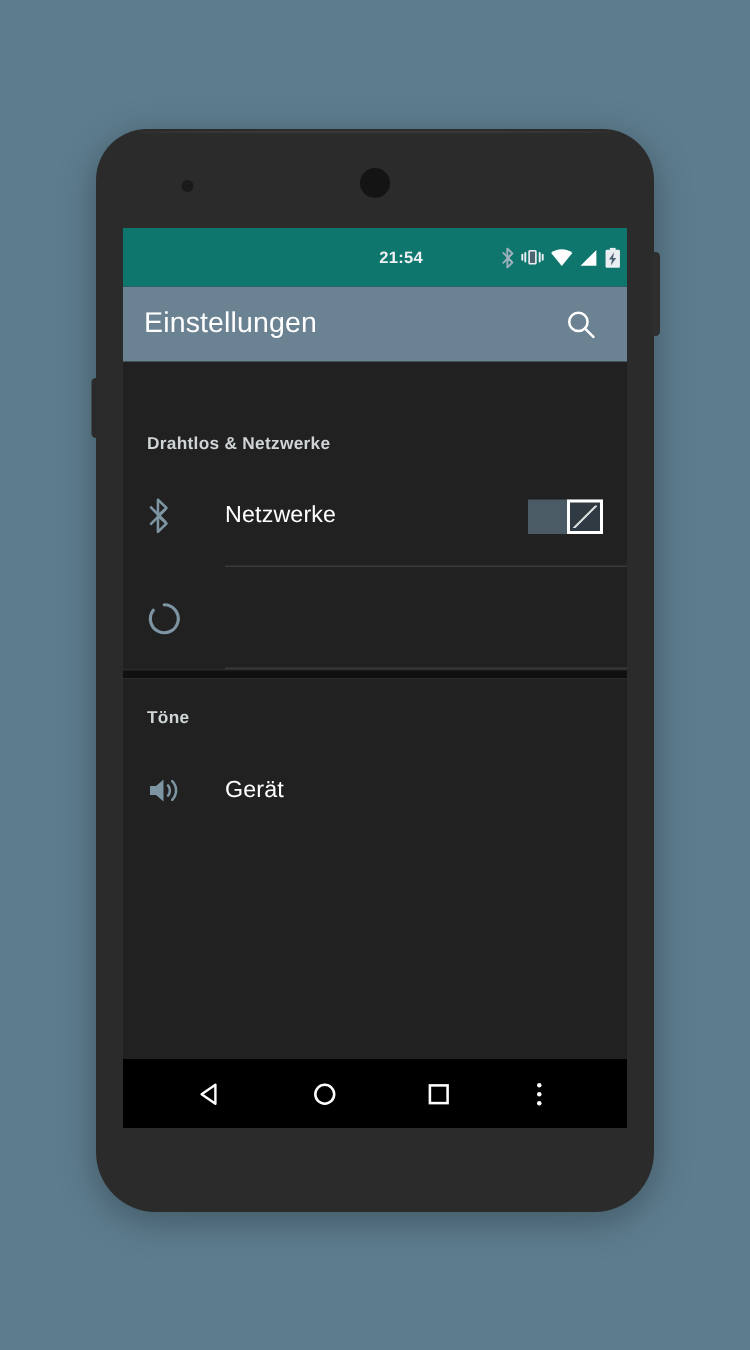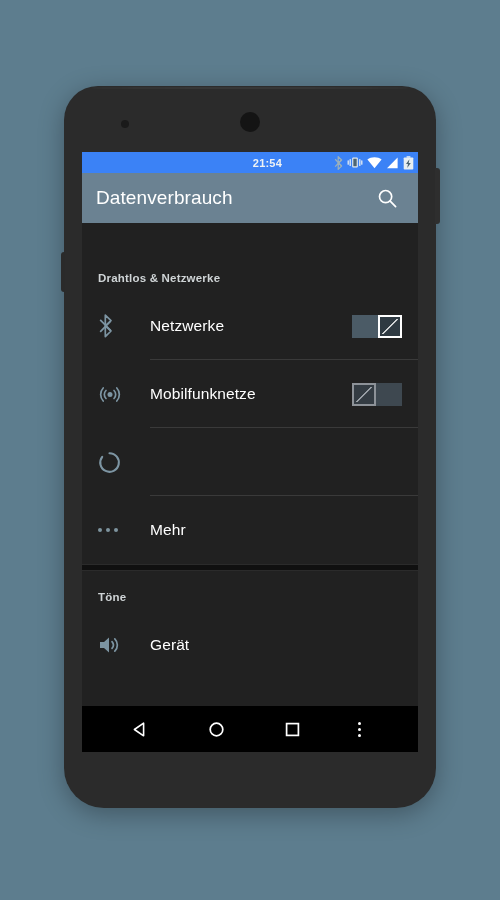--- a/index.html
+++ b/index.html
@@ -86,22 +86,22 @@
     top: 66px;
     width: 336px;
     height: 600px;
     background: #212121;
     overflow: hidden;
   }
 
   
   #status-bar {
     position: relative;
-    height: 21px;
-    background: #3b82f6;
+    height: 39px;
+    background: #0f766e;
     display: flex;
     align-items: center;
     justify-content: flex-end;
     padding-right: 4px;
   }
 
   #status-clock {
     font-size: 11px;
     font-weight: bold;
     color: #eef2f4;
@@ -300,21 +300,21 @@
         <svg class="sicon" width="11" height="14" viewBox="0 0 11 14">
           <rect x="3.6" y="0.2" width="3.8" height="1.5" fill="#e8eef1"></rect>
           <rect x="0.7" y="1.5" width="9.6" height="12.0" rx="0.8" fill="#e8eef1"></rect>
           <path d="M6.4 3.2 L3.0 8.0 L5.0 8.0 L4.2 12.0 L7.8 7.0 L5.7 7.0 Z" fill="#4c6472"></path>
         </svg>
 
       </div>
     </div>
 
     <div id="action-bar">
-      <div id="app-title">Datenverbrauch</div>
+      <div id="app-title">Einstellungen</div>
       <div id="search-button">
         <svg width="21" height="21" viewBox="0 0 21 21">
           <circle cx="8.6" cy="8.6" r="6.1" fill="none" stroke="#ffffff" stroke-width="1.7"></circle>
           <path d="M13.2 13.2 L18.6 18.6" stroke="#ffffff" stroke-width="1.7" stroke-linecap="round"></path>
         </svg>
       </div>
     </div>
 
     <div id="settings-list">
 
@@ -329,58 +329,30 @@
           </svg>
         </div>
         <div class="row-label">Netzwerke</div>
         <div class="switch on">
           <div class="track"></div>
           <div class="thumb"></div>
         </div>
         <div class="row-sep"></div>
       </div>
 
-      <div class="row">
-        <div class="row-icon">
-          <svg width="24" height="24" viewBox="0 0 24 24">
-            <circle cx="12" cy="12.5" r="2.5" fill="#7d95a3"></circle>
-            <path d="M8.0 16.5 A5.6 5.6 0 0 1 8.0 8.5" fill="none" stroke="#7d95a3" stroke-width="1.7" stroke-linecap="round"></path>
-            <path d="M16.0 8.5 A5.6 5.6 0 0 1 16.0 16.5" fill="none" stroke="#7d95a3" stroke-width="1.7" stroke-linecap="round"></path>
-            <path d="M5.2 19.0 A9.6 9.6 0 0 1 5.2 6.0" fill="none" stroke="#7d95a3" stroke-width="1.7" stroke-linecap="round"></path>
-            <path d="M18.8 6.0 A9.6 9.6 0 0 1 18.8 19.0" fill="none" stroke="#7d95a3" stroke-width="1.7" stroke-linecap="round"></path>
-          </svg>
-        </div>
-        <div class="row-label">Mobilfunknetze</div>
-        <div class="switch off">
-          <div class="track"></div>
-          <div class="thumb"></div>
-        </div>
-        <div class="row-sep"></div>
-      </div>
 
       <div class="row">
         <div class="row-icon">
           <svg width="23" height="23" viewBox="0 0 23 23">
             <path d="M11.5 2.2 A9.3 9.3 0 1 1 4.2 5.8" fill="none" stroke="#7d95a3" stroke-width="2.1" stroke-linecap="round"></path>
           </svg>
         </div>
         <div class="row-sep"></div>
       </div>
 
-      <div class="row no-sep">
-        <div class="row-icon">
-          <span class="dots-horiz">
-            <i></i>
-              <i></i>
-              <i></i>
-          </span>
-        </div>
-        <div class="row-label">Mehr</div>
-
-      </div>
 
       <div class="section-divider"></div>
 
       <div class="section-header">Töne</div>
 
       <div class="row no-sep">
         <div class="row-icon">
           <svg width="23" height="20" viewBox="0 0 23 20">
             <path d="M2.0 7.0 L6.0 7.0 L11.0 2.6 L11.0 17.4 L6.0 13.0 L2.0 13.0 Z" fill="#7d95a3"></path>
             <path d="M14.0 6.6 A5.2 5.2 0 0 1 14.0 13.4" fill="none" stroke="#7d95a3" stroke-width="1.7" stroke-linecap="round"></path>

